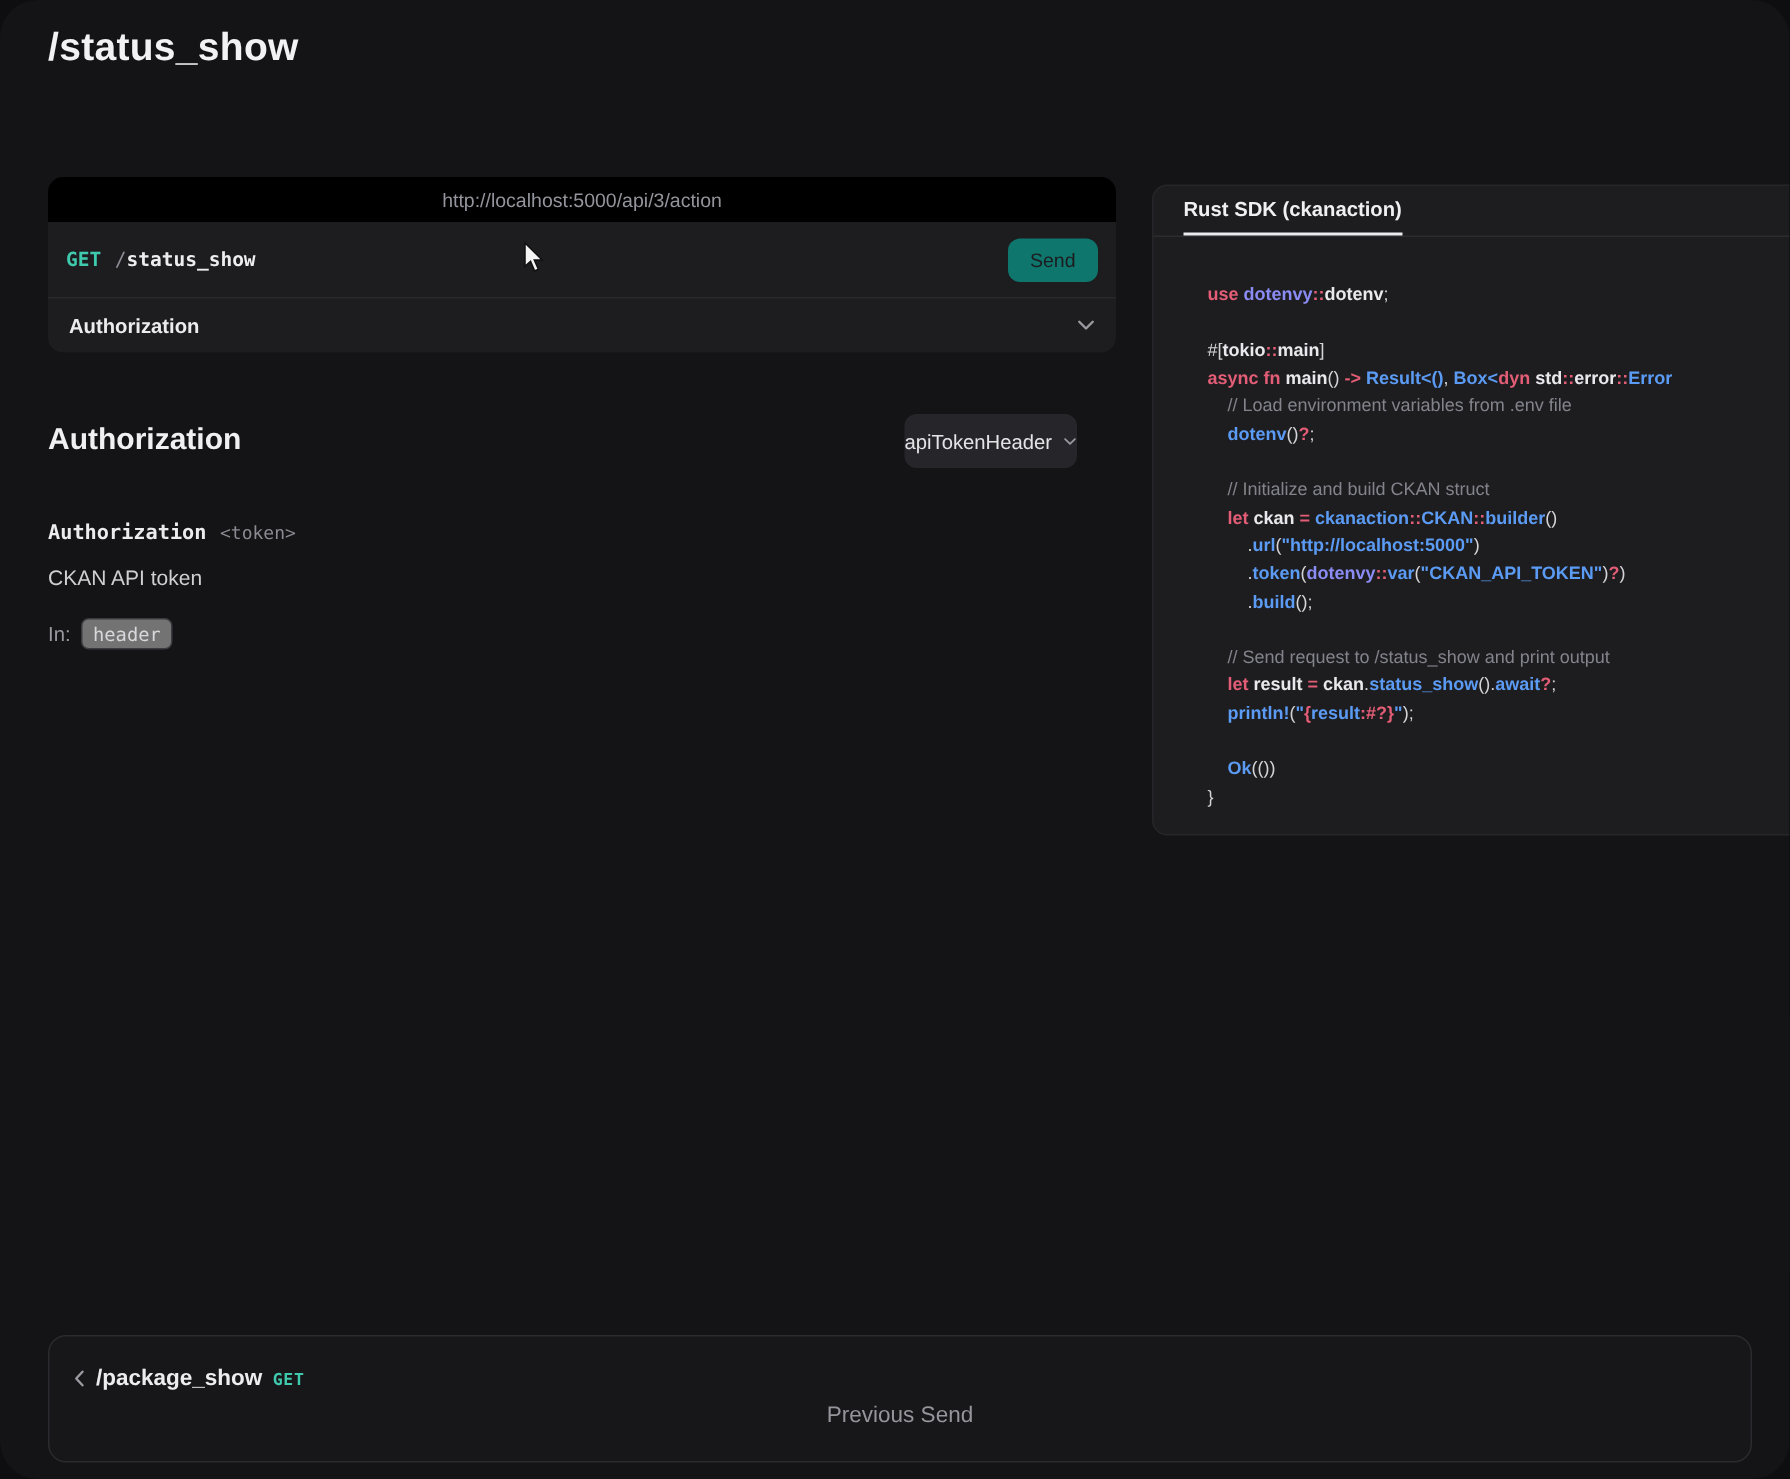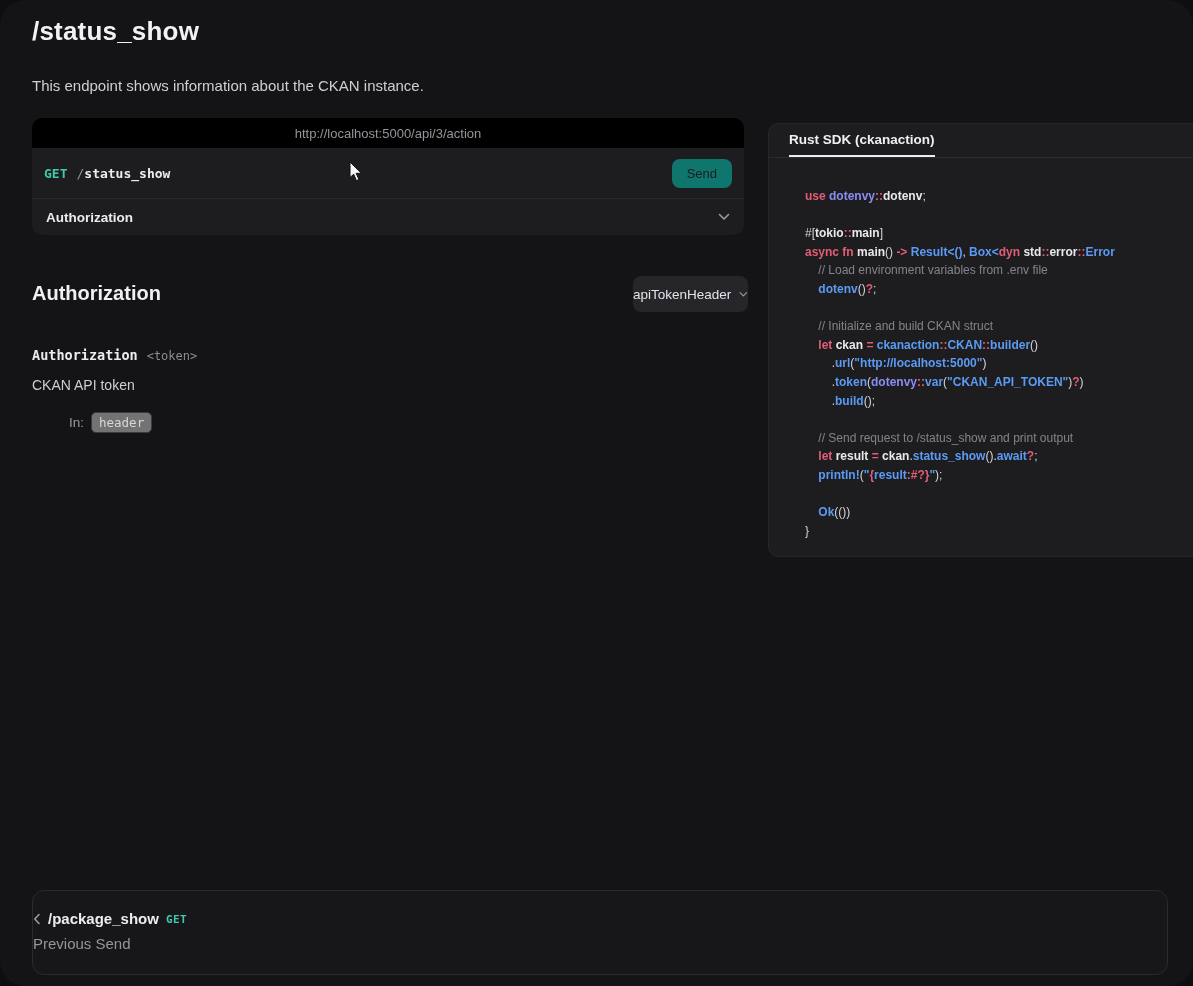--- a/index.html
+++ b/index.html
@@ -59,27 +59,26 @@
   .auth-heading {
     position:absolute; left:32px; top:282px;
     font-size:20px; font-weight:700; color:#f0f0f2;
   }
   .scheme-select {
     position:absolute; top:276px; left:603px; width:115px; height:36px;
     background:#26262a; border:none; border-radius:8px;
     display:flex; align-items:center; justify-content:center; gap:8px;
     color:#e4e4e7; font-family:"Liberation Sans", sans-serif; font-size:13.5px;
     cursor:pointer;
-    margin-left:30px;
   }
   .param-row { position:absolute; left:32px; top:347px; display:flex; align-items:baseline; gap:9px; }
   .param-name { font-family:"DejaVu Sans Mono", monospace; font-size:13.5px; font-weight:700; color:#ececef; }
   .param-type { font-family:"DejaVu Sans Mono", monospace; font-size:12px; color:#8b8b93; }
   .param-desc { position:absolute; left:32px; top:377px; font-size:14px; color:#cfcfd3; }
-  .in-row { position:absolute; left:32px; top:412px; display:flex; align-items:center; gap:7px;margin-left:37px; }
+  .in-row { position:absolute; left:32px; top:412px; display:flex; align-items:center; gap:7px; }
   .in-label { font-size:13.5px; color:#9a9aa0; }
   .in-badge {
     font-family:"DejaVu Sans Mono", monospace; font-size:12.5px; color:#d8d8dc;
     background:#737373; border:1px solid #3a3a40; border-radius:5px;
     padding:2px 7px;
   }
 
   
   .code-panel {
     position:absolute; left:768px; top:123px; width:476px; height:434px;
@@ -110,41 +109,40 @@
   .tk-b { color:#5b9bf3; font-weight:600; }
   .tk-v { color:#8b8cf3; font-weight:600; }
   .tk-g { color:#83838c; }
   .tk-w { color:#d4d4d8; }
   .tk-wb { color:#e9e9ed; font-weight:700; }
 
   
   .footer-card {
     position:absolute; left:32px; top:890px; width:1136px; height:85px;
     background:#17171a; border:1px solid #2b2b2f; border-radius:12px;
-    display:block; text-decoration:none; padding:19px 0; cursor:pointer;
+    display:block; text-decoration:none; padding:19px 16px; cursor:pointer;text-align:center;
   }
   .footer-top { display:flex; align-items:center; gap:7px; }
   .footer-path { font-size:15px; font-weight:700; color:#ededf0; }
   .footer-method {
     font-family:"DejaVu Sans Mono", monospace;
     font-size:11px; font-weight:700; color:#3fc9ad; letter-spacing:0.4px;
     padding-top:2px;
   }
   .footer-label { margin-top:8px; font-size:15px; color:#95959c; }
 
   .corner-notch { position:absolute; left:0; top:977px; width:4px; height:9px; background:#38a8c5; }
   .cursor { position:absolute; left:349px; top:161px; pointer-events:none; }
 </style>
 </head>
 <body>
 
 <div class="screen">
 
   <h1 class="page-title">/status_show</h1>
-  <p class="page-desc">This endpoint shows information about the CKAN instance.</p>
 
   <section class="request-card">
     <div class="req-header">http://localhost:5000/api/3/action</div>
     <div class="req-main">
       <span class="method">GET</span>
       <span class="path"><span class="slash">/</span><span>status_show</span></span>
       <button class="send-btn">Send</button>
     </div>
     <div class="req-auth-row">
       <span class="lbl">Authorization</span>

